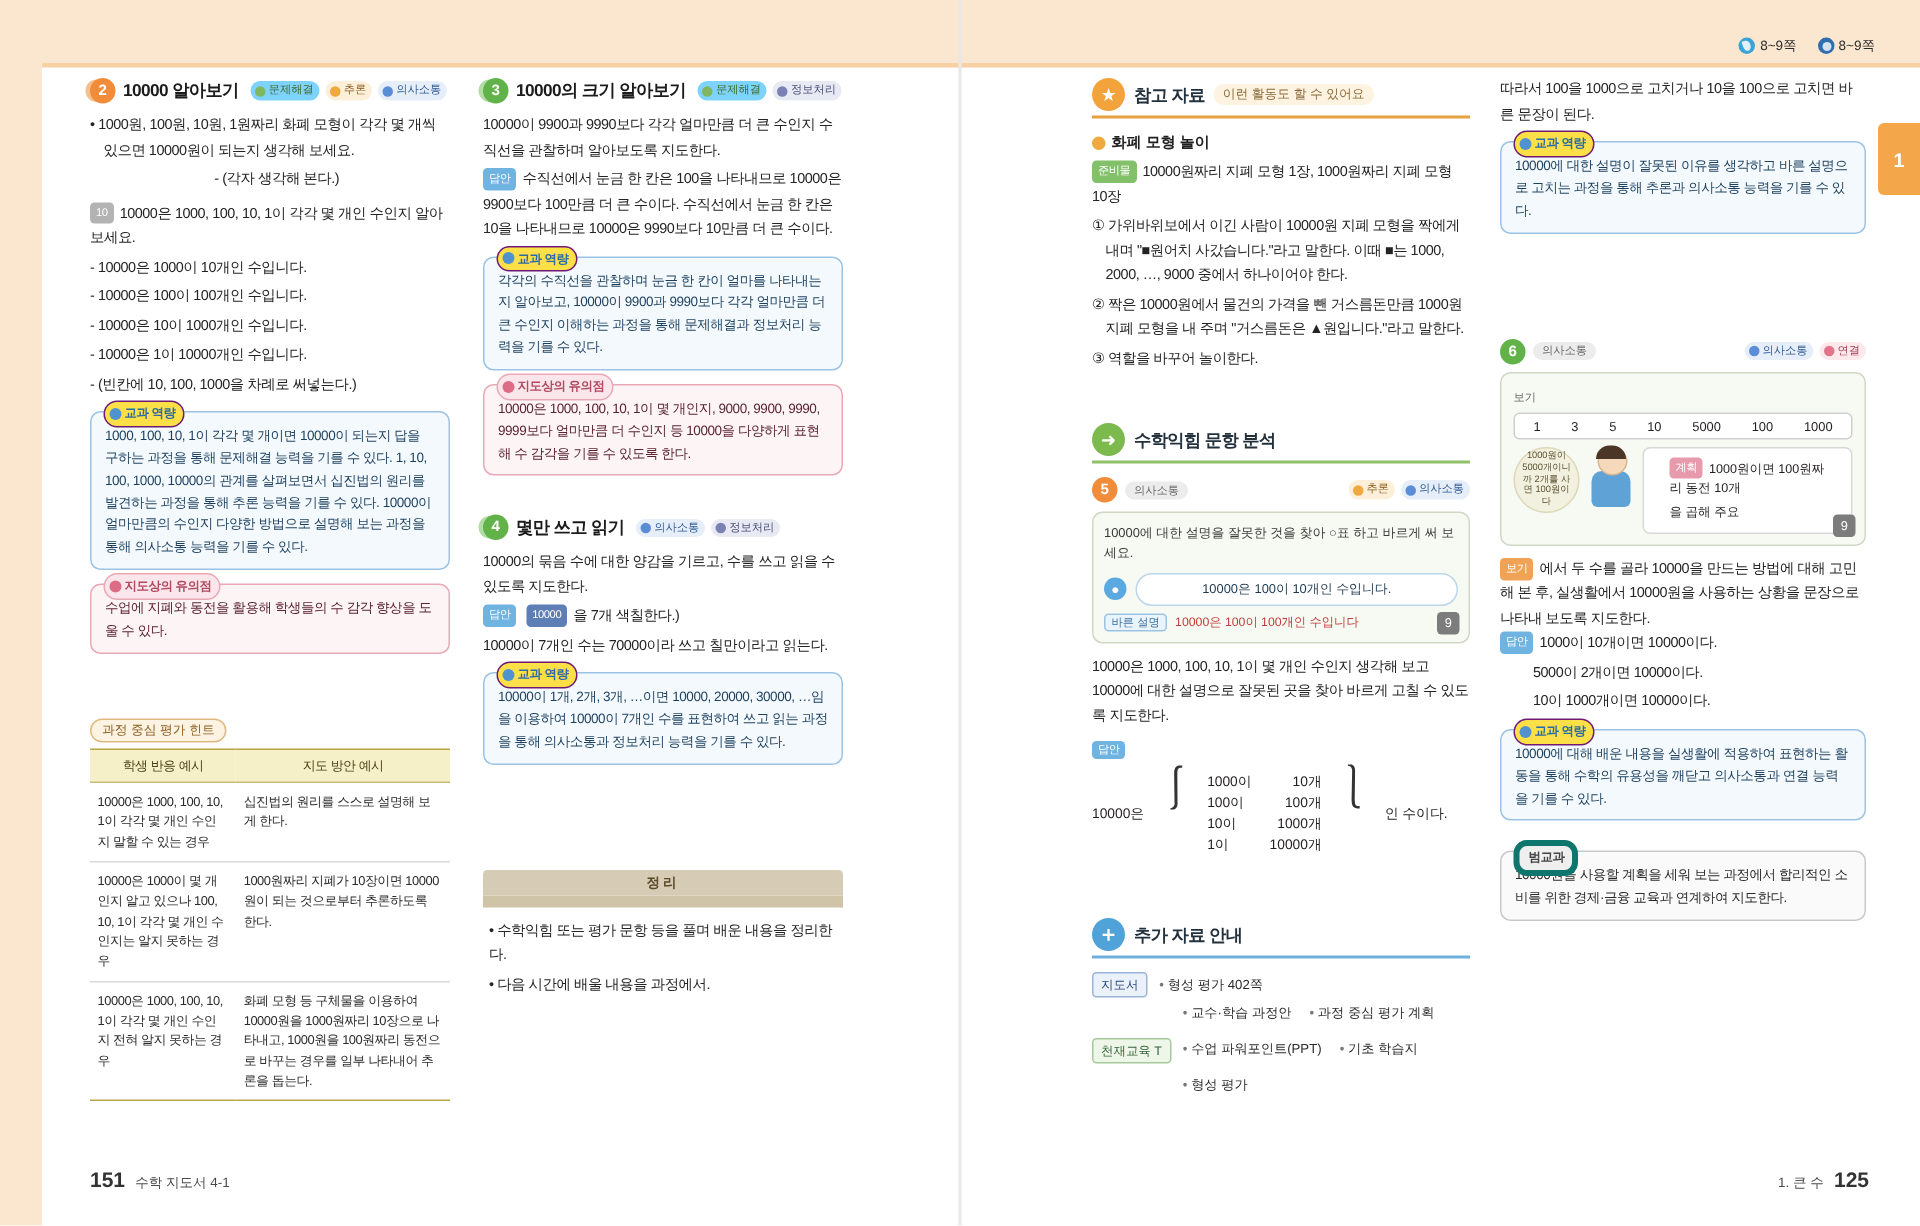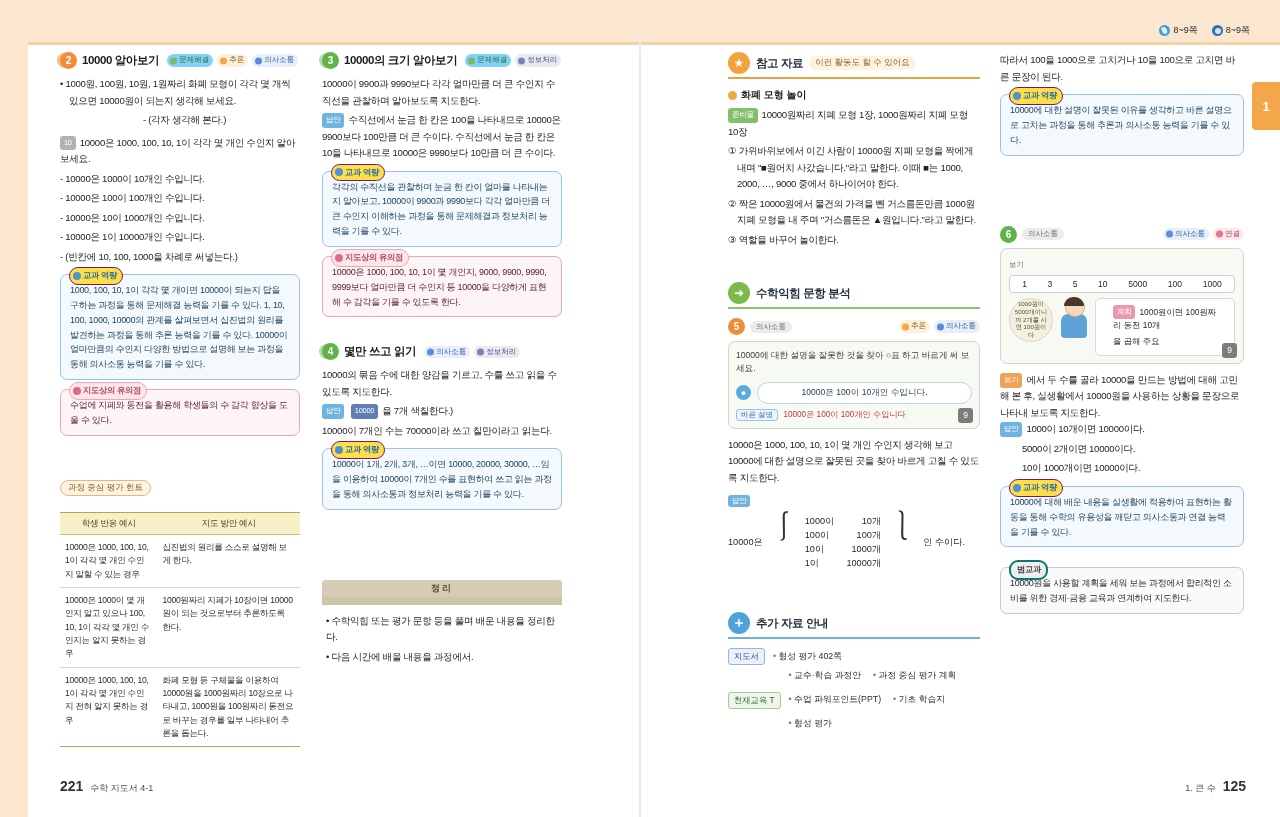--- a/index.html
+++ b/index.html
@@ -77,21 +77,21 @@
   .box-blue{border:1px solid #9cc3e4;background:#f3f9fd;color:#1c3f5e;}
   .box-blue .box-label{background:#fde047;color:#2a6ba5;border:1px solid #701a75;}
   .box-blue .box-label:before{background:#4e93cf;}
   .box-pink{border:1px solid #e9a8b6;background:#fdf4f6;color:#5b2430;}
   .box-pink .box-label{background:#fbe6eb;color:#b24a61;border:1px solid #e9a8b6;}
   .box-pink .box-label:before{background:#dd6d86;}
   .box-plain{border:1px solid #c9c9c9;background:#fafafa;color:#2b2b2b;}
 
   
   .tbl-title{display:inline-block;font-size:8.5px;color:#8a5a1d;border:1px solid #e0b97e;background:#fcf3e2;border-radius:10px;padding:1px 7px;margin-bottom:4px;}
-  table.eval{border-collapse:collapse;width:100%;font-size:8.6px;line-height:1.55;letter-spacing:-.3px;margin-top:12px;}
+  table.eval{border-collapse:collapse;width:100%;font-size:8.6px;line-height:1.55;letter-spacing:-.3px;}
   table.eval th{background:#f6f0c9;border-top:1.5px solid #b9a64b;border-bottom:1px solid #c8bc7a;color:#4a4016;font-weight:normal;padding:4px 3px;text-align:center;font-size:8.6px;}
   table.eval td{border-bottom:1px solid #d9d9d9;padding:6px 5px;vertical-align:top;color:#2b2b2b;}
   table.eval tr:last-child td{border-bottom:1.5px solid #b9a64b;}
 
   
   .banner{margin-top:14px;}
   .banner-top{height:17px;background:#d6cbb4;border-radius:3px 3px 0 0;position:relative;}
   .banner-top span{position:absolute;left:50%;top:2px;transform:translateX(-50%);font-size:9px;color:#5b4a2c;font-weight:bold;letter-spacing:2px;}
   .banner-ribbon{height:8px;background:#cfc3a8;}
   .banner-body{padding:8px 4px 0 4px;font-size:9.6px;line-height:1.72;}
@@ -449,25 +449,25 @@
     <p style="padding-left:22px;">5000이 2개이면 10000이다.</p>
     <p style="padding-left:22px;">10이 1000개이면 10000이다.</p>
   </div>
 
   <div class="box box-blue">
     <span class="box-label">교과 역량</span>
     <span>10000에 대해 배운 내용을 실생활에 적용하여 표현하는 활동을 통해 수학의 유용성을 깨닫고 의사소통과 연결 능력을 기를 수 있다.</span>
   </div>
 
   <div class="box box-plain" style="margin-top:20px;">
-    <span class="box-label" style="background:#efefef;border:2px solid #0f766e;color:#444;padding-left:6px;">범교과</span>
+    <span class="box-label" style="background:#efefef;border:4px solid #0f766e;color:#444;padding-left:6px;">범교과</span>
     <span>10000원을 사용할 계획을 세워 보는 과정에서 합리적인 소비를 위한 경제·금융 교육과 연계하여 지도한다.</span>
   </div>
 </div>
 
 <div class="foot foot-l">
-  <span class="foot-num">221</span>
+  <span class="foot-num">151</span>
   <span class="foot-sub">수학 지도서 4-1</span>
 </div>
 <div class="foot foot-r">
   <span class="foot-sub">1. 큰 수</span>
   <span class="foot-num">125</span>
 </div>
 
 </body></html>

